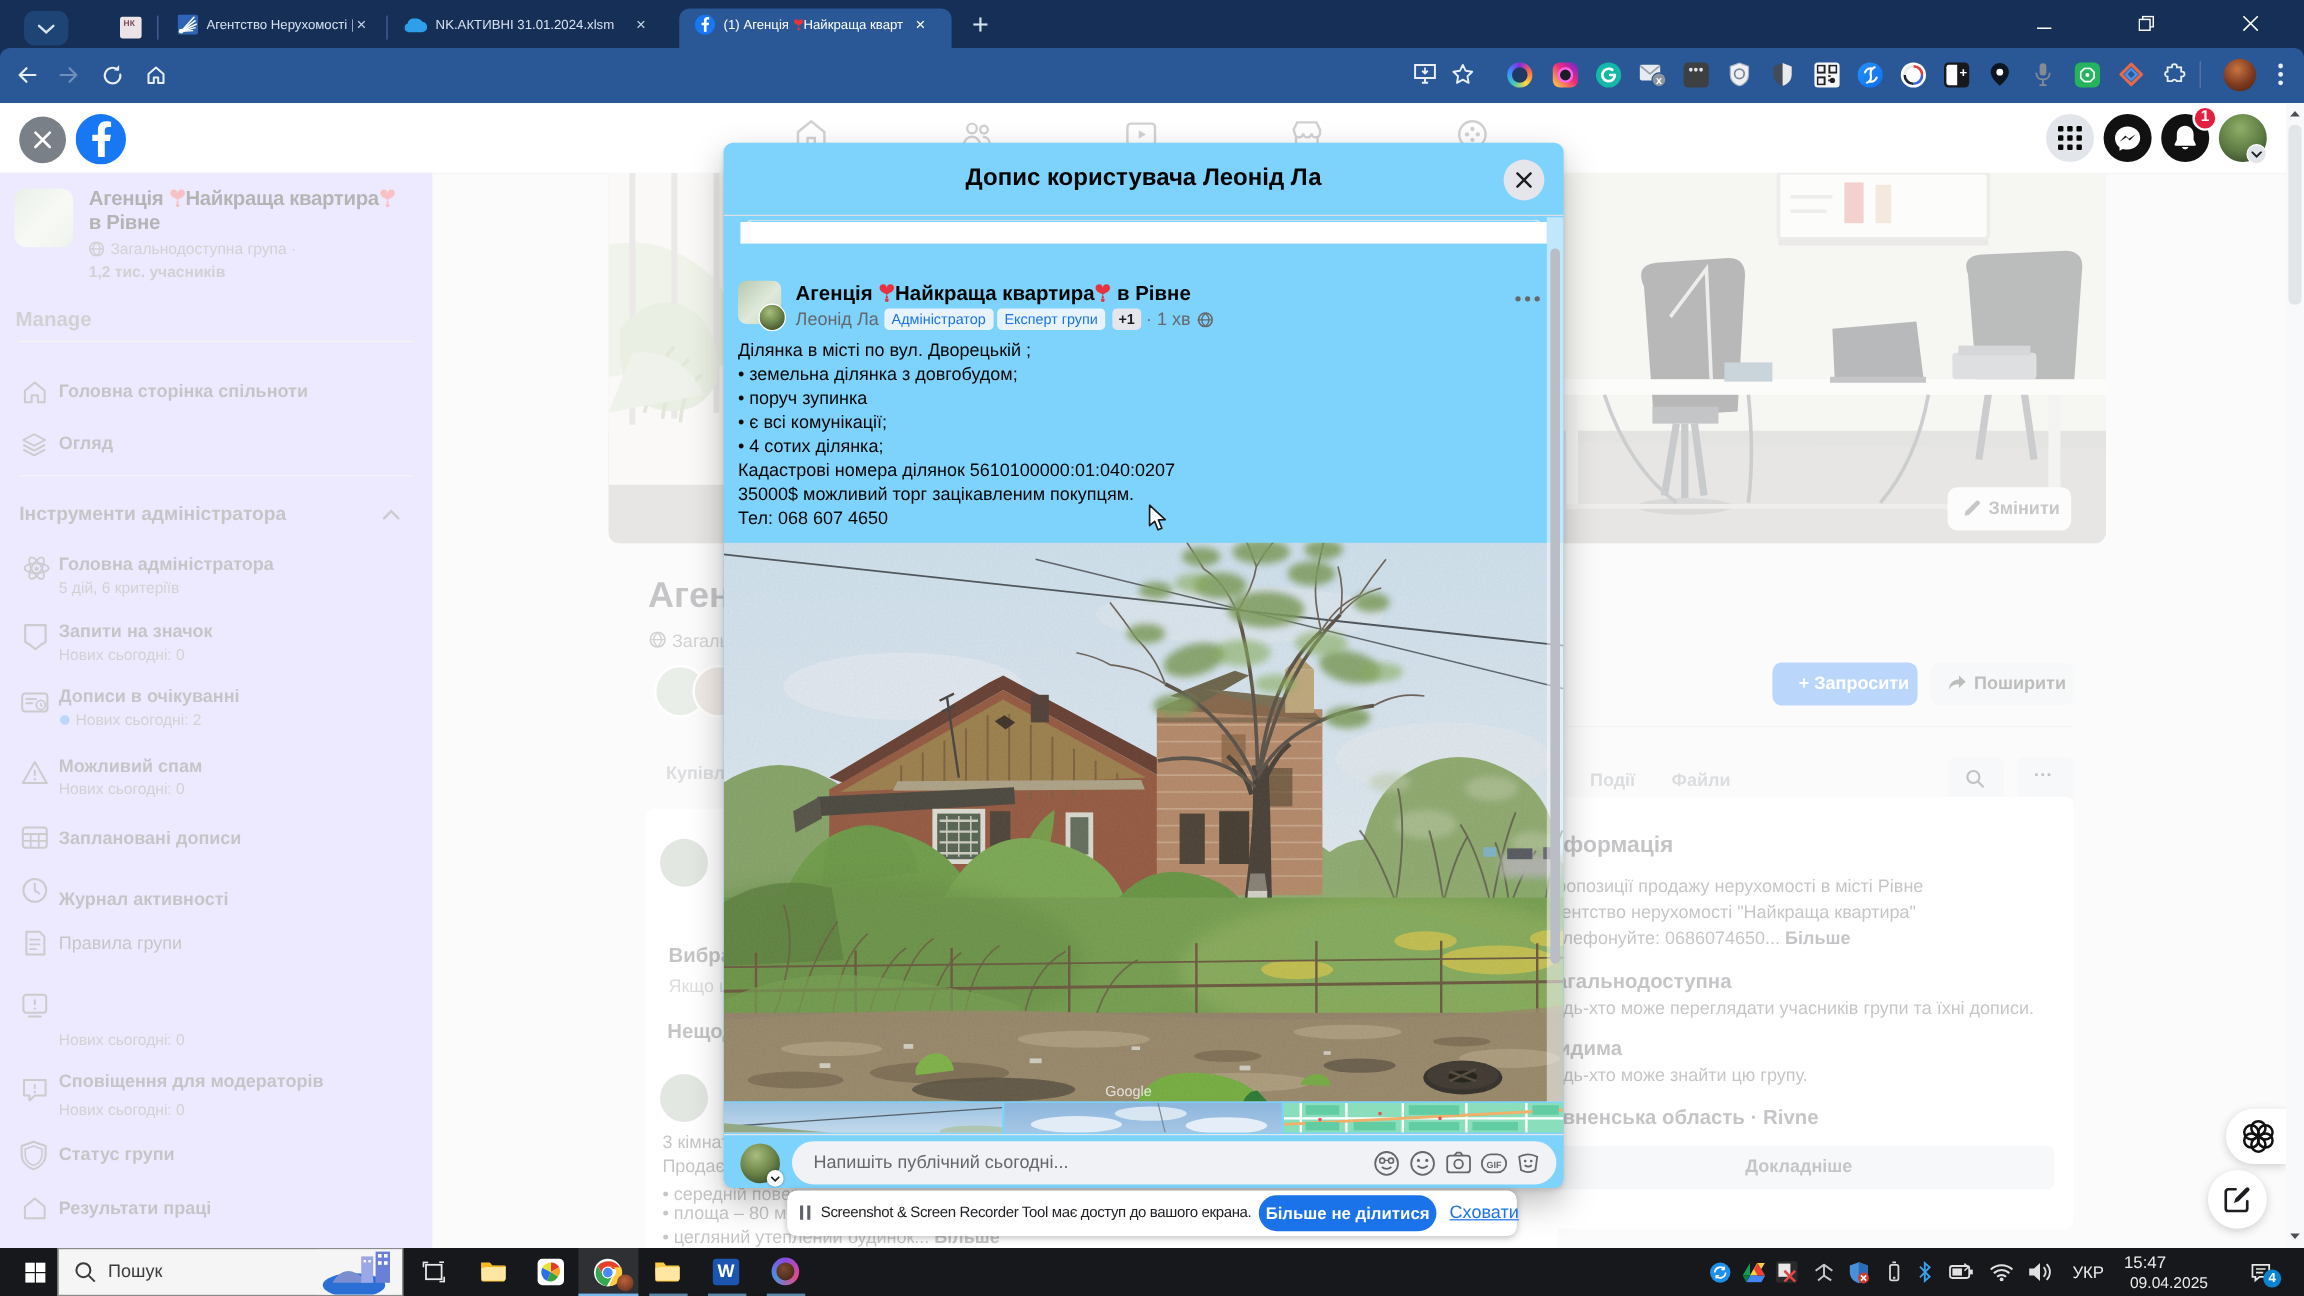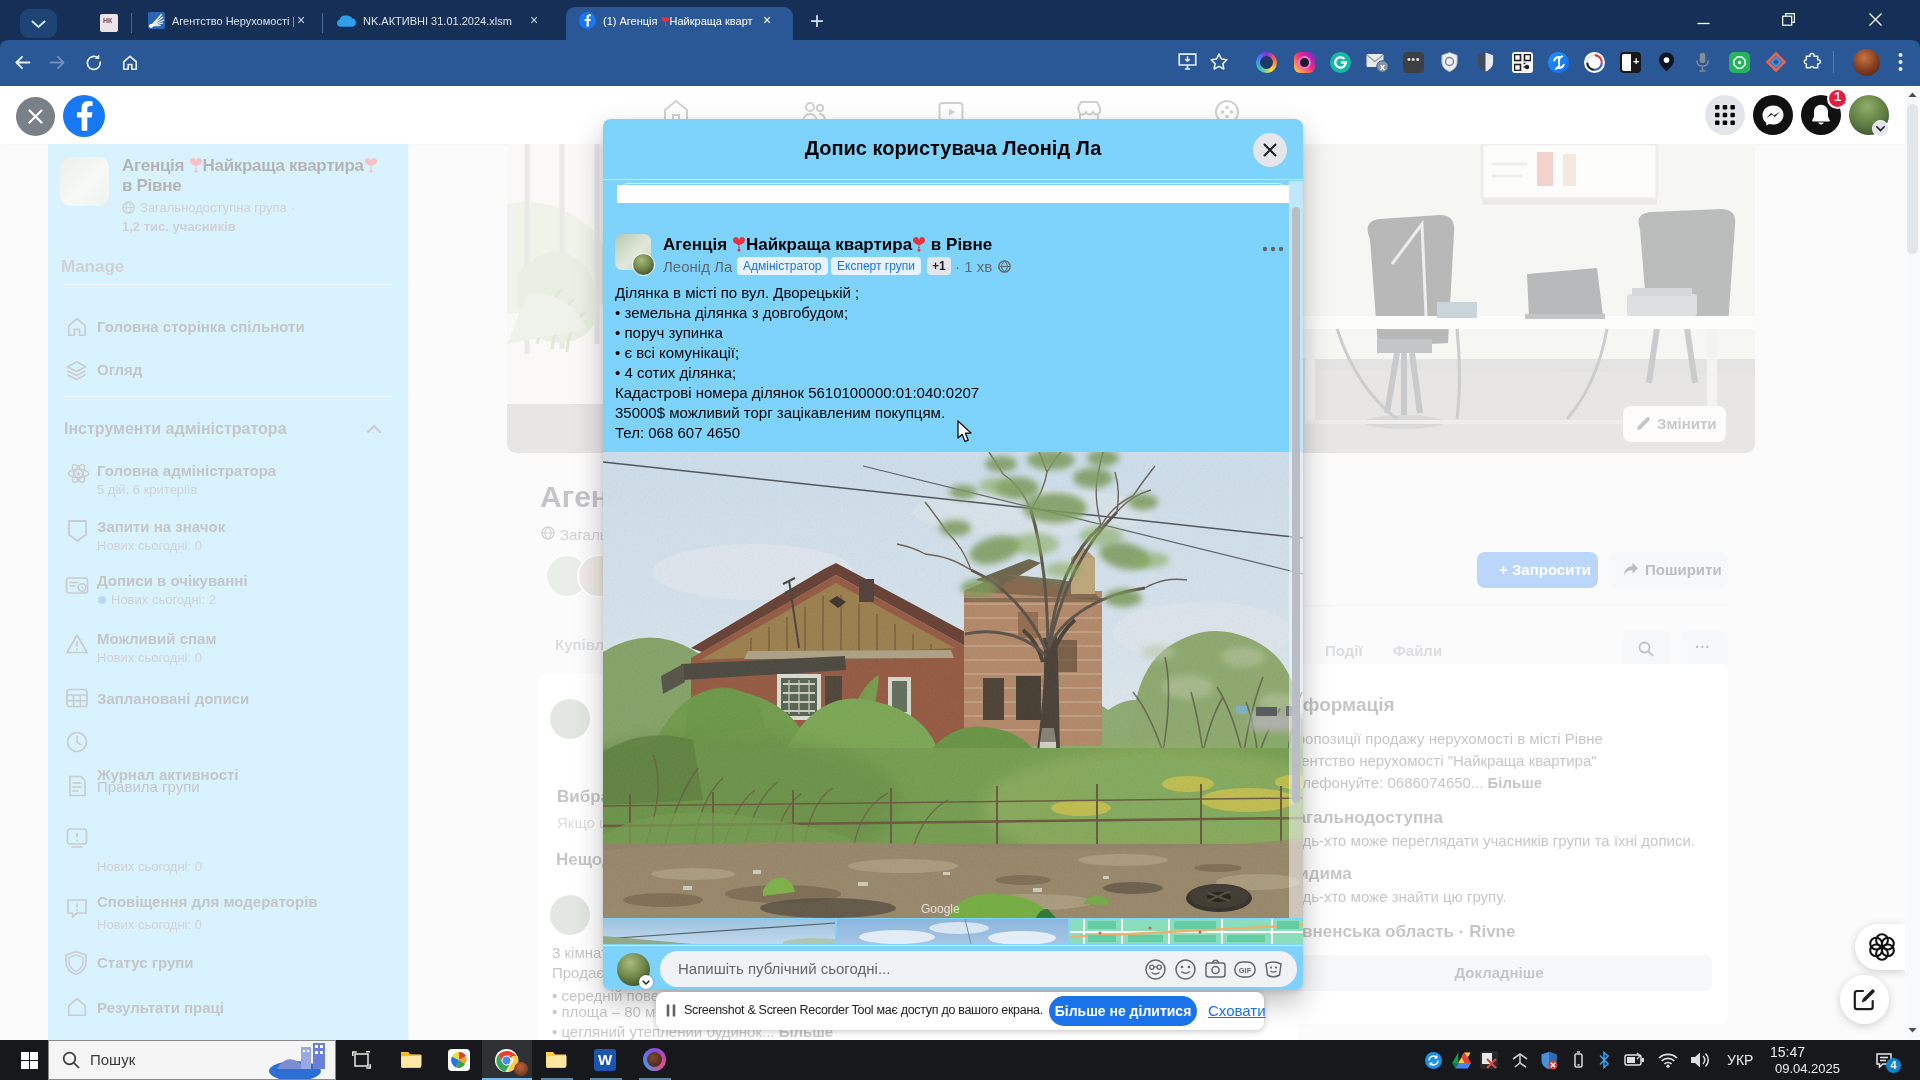--- a/index.html
+++ b/index.html
@@ -190,21 +190,21 @@
         <path d="M5 16 v8 h18 v-8" fill="none" stroke="#65676b" stroke-width="2"></path>
       </svg>
     <svg class="abs" style="left:1213px;top:12px" width="28" height="28" viewBox="0 0 28 28">
         <circle cx="14" cy="14" r="11" fill="none" stroke="#65676b" stroke-width="2"></circle>
         <circle cx="9.5" cy="14" r="1.8" fill="#65676b"></circle>
         <circle cx="14" cy="9.5" r="1.8" fill="#65676b"></circle>
         <circle cx="18.5" cy="14" r="1.8" fill="#65676b"></circle>
         <circle cx="14" cy="18.5" r="1.8" fill="#65676b"></circle>
       </svg>
 
-    <div class="abs" style="left:0;top:58px;width:360px;height:896px;background:#7dd3fc;box-shadow:1px 0 2px rgba(0,0,0,.08);margin-left:48px;">
+    <div class="abs" style="left:0;top:58px;width:360px;height:896px;background:#c4b5fd;box-shadow:1px 0 2px rgba(0,0,0,.08);">
       <div class="abs" style="left:12px;top:13px;width:49px;height:49px;border-radius:10px;background:linear-gradient(135deg,#b8cdb4,#e3ebdd 55%,#c8d6c2);"></div>
       <div class="abs" style="left:74px;top:12px;width:292px;font-size:17px;letter-spacing:-0.3px;font-weight:bold;color:#050505;line-height:20px;">Агенція <svg width="14" height="16" viewBox="0 0 15 17" style="vertical-align:-2px">
             <path d="M7.5 4.4 C7.5 2.3 6 0.9 4.3 0.9 2.4 0.9 1 2.4 1 4.2 1 6.2 2.7 7.6 4.5 8.4 5.7 9 6.9 9.4 7.5 10.3 8.1 9.4 9.3 9 10.5 8.4 12.3 7.6 14 6.2 14 4.2 14 2.4 12.6 0.9 10.7 0.9 9 0.9 7.5 2.3 7.5 4.4 Z" fill="#e8323c"></path>
             <path d="M7.5 9.8 L8.7 13.1 6.3 13.1 Z" fill="#e8323c"></path>
             <circle cx="7.5" cy="15" r="1.7" fill="#e8323c"></circle>
           </svg>Найкраща квартира<svg width="14" height="16" viewBox="0 0 15 17" style="vertical-align:-2px">
             <path d="M7.5 4.4 C7.5 2.3 6 0.9 4.3 0.9 2.4 0.9 1 2.4 1 4.2 1 6.2 2.7 7.6 4.5 8.4 5.7 9 6.9 9.4 7.5 10.3 8.1 9.4 9.3 9 10.5 8.4 12.3 7.6 14 6.2 14 4.2 14 2.4 12.6 0.9 10.7 0.9 9 0.9 7.5 2.3 7.5 4.4 Z" fill="#e8323c"></path>
             <path d="M7.5 9.8 L8.7 13.1 6.3 13.1 Z" fill="#e8323c"></path>
             <circle cx="7.5" cy="15" r="1.7" fill="#e8323c"></circle>
           </svg><br>в Рівне</div>
@@ -263,21 +263,21 @@
       <div class="abs" style="left:49px;top:506px;font-size:13px;color:#65676b;">Нових сьогодні: 0</div>
       <svg class="abs" style="left:17px;top:542px" width="24" height="24" viewBox="0 0 24 24">
           <rect x="2" y="3.5" width="20" height="17" rx="2.5" fill="none" stroke="#51555b" stroke-width="1.7"></rect>
           <path d="M2 9 h20 M8.6 9 v11.5 M15.3 9 v11.5 M2 14.7 h20" stroke="#51555b" stroke-width="1.5"></path>
         </svg>
       <div class="abs" style="left:49px;top:546px;font-size:15px;font-weight:bold;color:#3c3f44;">Заплановані дописи</div>
       <svg class="abs" style="left:17px;top:586px" width="24" height="24" viewBox="0 0 24 24">
           <circle cx="12" cy="12" r="9.5" fill="none" stroke="#51555b" stroke-width="1.7"></circle>
           <path d="M12 6.5 V12 l3.8 2.6" fill="none" stroke="#51555b" stroke-width="1.7" stroke-linecap="round"></path>
         </svg>
-      <div class="abs" style="left:49px;top:622px;font-size:15px;font-weight:bold;color:#3c3f44;">Журнал активності</div>
+      <div class="abs" style="left:49px;top:597px;font-size:15px;font-weight:bold;color:#3c3f44;">Журнал активності</div>
       <svg class="abs" style="left:18px;top:630px" width="22" height="24" viewBox="0 0 22 24">
           <path d="M4 2.5 h11 l4 4 V21.5 h-15 z" fill="none" stroke="#51555b" stroke-width="1.7" stroke-linejoin="round"></path>
           <path d="M7 9 h8 M7 13 h8 M7 17 h5" stroke="#51555b" stroke-width="1.5" stroke-linecap="round"></path>
         </svg>
       <div class="abs" style="left:49px;top:634px;font-size:15px;font-weight:normal;color:#3c3f44;">Правила групи</div>
       <svg class="abs" style="left:17px;top:682px" width="24" height="24" viewBox="0 0 24 24">
           <rect x="2.5" y="3" width="19" height="15" rx="2.5" fill="none" stroke="#51555b" stroke-width="1.7"></rect>
           <path d="M7 21 h10" stroke="#51555b" stroke-width="1.7" stroke-linecap="round"></path>
           <path d="M12 7 v4.5" stroke="#51555b" stroke-width="1.7"></path>
           <circle cx="12" cy="14.5" r="1" fill="#51555b"></circle>

